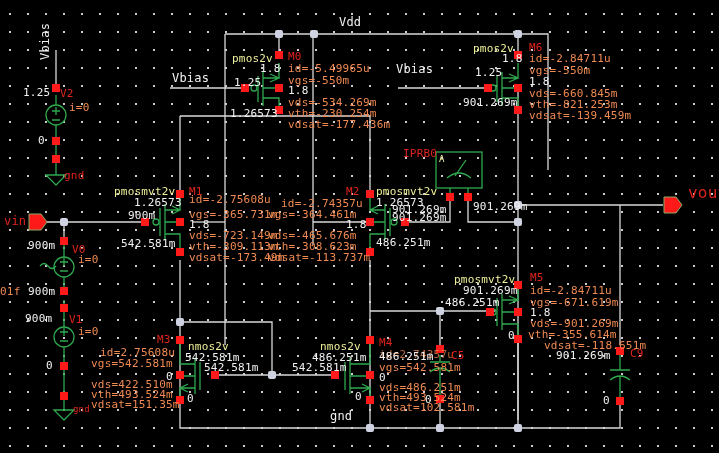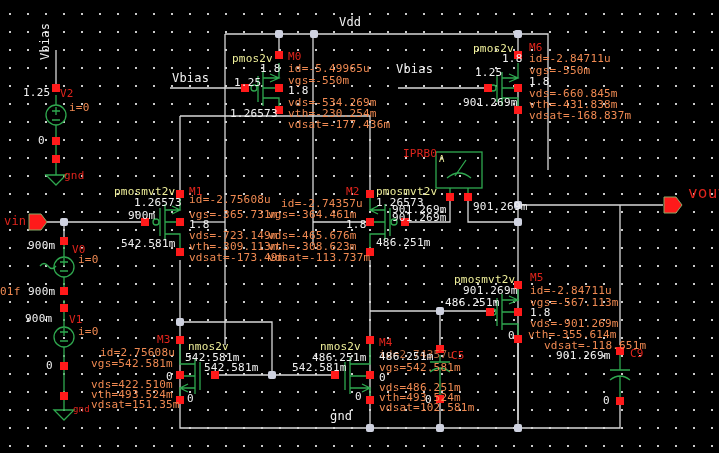--- a/index.html
+++ b/index.html
@@ -205,22 +205,22 @@
 
 <div class="t y" style="left:473px;top:43px">pmos2v</div>
 <div class="t r" style="left:529px;top:42px">M6</div>
 <div class="t w" style="left:502px;top:53px">1.8</div>
 <div class="t o" style="left:529px;top:53px">id=-2.84711u</div>
 <div class="t w" style="left:475px;top:67px">1.25</div>
 <div class="t o" style="left:529px;top:65px">vgs=-550m</div>
 <div class="t w" style="left:529px;top:76px">1.8</div>
 <div class="t o" style="left:529px;top:88px">vds=-660.845m</div>
 <div class="t w" style="left:463px;top:97px">901.269m</div>
-<div class="t o" style="left:529px;top:99px">vth=-431.838m</div>
-<div class="t o" style="left:529px;top:110px">vdsat=-168.837m</div>
+<div class="t o" style="left:529px;top:99px">vth=-821.253m</div>
+<div class="t o" style="left:529px;top:110px">vdsat=-139.459m</div>
 
 <div class="t y" style="left:114px;top:186px">pmosmvt2v</div>
 <div class="t r" style="left:189px;top:186px">M1</div>
 <div class="t w" style="left:134px;top:197px">1.26573</div>
 <div class="t o" style="left:189px;top:194px">id=-2.75608u</div>
 <div class="t w" style="left:128px;top:210px">900m</div>
 <div class="t o" style="left:189px;top:209px">vgs=-365.731m</div>
 <div class="t w" style="left:189px;top:219px">1.8</div>
 <div class="t o" style="left:189px;top:230px">vds=-723.149m</div>
 <div class="t w" style="left:121px;top:238px">542.581m</div>
@@ -270,21 +270,21 @@
 <div class="t o" style="left:379px;top:402px">vdsat=102.581m</div>
 
 <div class="t r" style="left:451px;top:350px">C5</div>
 <div class="t w" style="left:425px;top:394px">0</div>
 
 <div class="t y" style="left:454px;top:274px">pmosmvt2v</div>
 <div class="t r" style="left:530px;top:272px">M5</div>
 <div class="t w" style="left:463px;top:285px">901.269m</div>
 <div class="t o" style="left:530px;top:285px">id=-2.84711u</div>
 <div class="t w" style="left:445px;top:297px">486.251m</div>
-<div class="t o" style="left:530px;top:297px">vgs=-567.113m</div>
+<div class="t o" style="left:530px;top:297px">vgs=-671.619m</div>
 <div class="t w" style="left:530px;top:307px">1.8</div>
 <div class="t o" style="left:530px;top:318px">vds=-901.269m</div>
 <div class="t w" style="left:508px;top:330px">0</div>
 <div class="t o" style="left:528px;top:329px">vth=-355.614m</div>
 <div class="t o" style="left:544px;top:340px">vdsat=-118.651m</div>
 
 <div class="t w" style="left:556px;top:350px">901.269m</div>
 <div class="t r" style="left:630px;top:348px">C9</div>
 <div class="t w" style="left:603px;top:395px">0</div>
 

